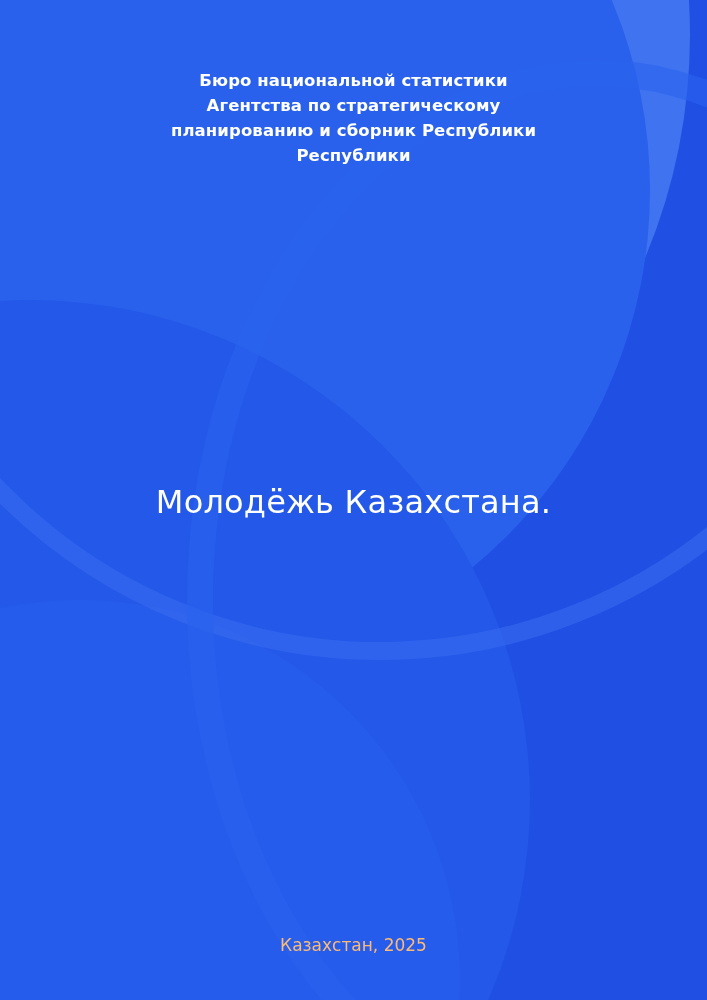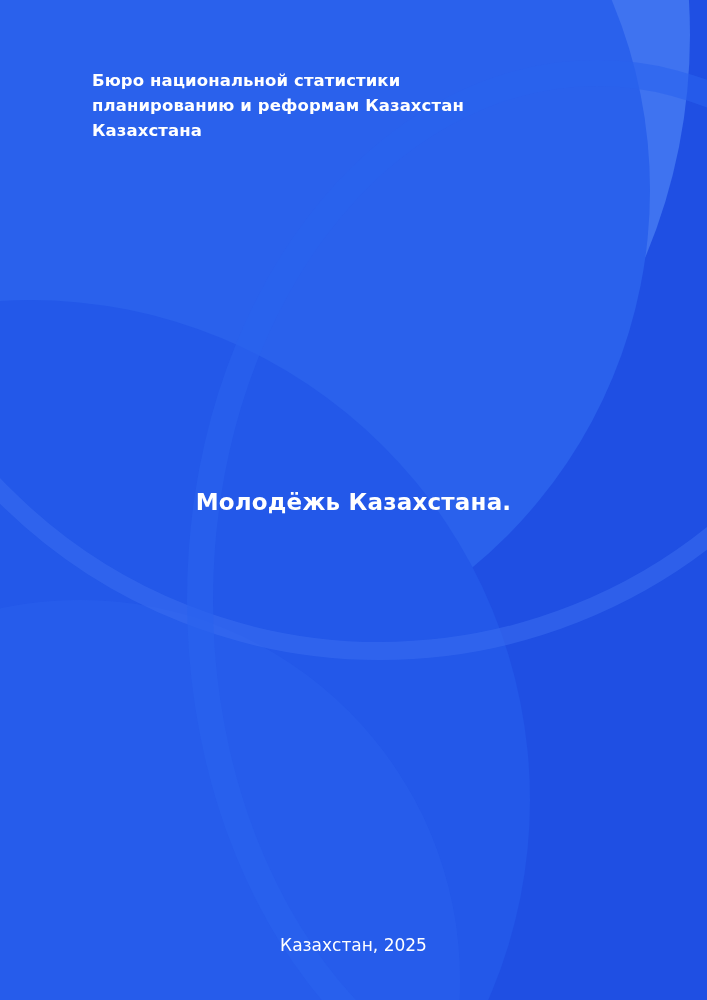--- a/index.html
+++ b/index.html
@@ -97,20 +97,21 @@
     position: absolute;
     inset: 0;
     z-index: 5;
   }
 
   .org-block {
     position: absolute;
     top: 68px;
     left: 0;
     right: 0;
+    text-align: center;
     padding: 0 92px;
     box-sizing: border-box;
   }
   .org-line {
     color: #ffffff;
     font-size: 16.5px;
     font-weight: bold;
     line-height: 25px;
     letter-spacing: .1px;
   }
@@ -119,35 +120,35 @@
     position: absolute;
     top: 482px;
     left: 0;
     right: 0;
     text-align: center;
     padding: 0 70px;
     box-sizing: border-box;
   }
   .title-line {
     color: #ffffff;
-    font-size: 23px;
-    font-weight: bold;
+    font-size: 32px;
+    font-weight: normal;
     line-height: 41px;
     letter-spacing: .2px;
   }
 
   .footer-block {
     position: absolute;
     bottom: 44px;
     left: 0;
     right: 0;
     text-align: center;
   }
   .footer-text {
-    color: #ffffff;
+    color: #fdba74;
     font-size: 17px;
     line-height: 22px;
   }
 </style>
 </head>
 <body>
 
 <div id="cover">
 
   <div class="shape wedge-right"></div>
@@ -155,22 +156,23 @@
   <div class="shape wedge-mid"></div>
   <div class="shape wedge-low"></div>
   <div class="shape wedge-bottom"></div>
   <div class="shape arc-upper"></div>
   <div class="shape arc-right"></div>
 
   <div class="content">
 
     <div class="org-block">
       <div class="org-line">Бюро национальной статистики</div>
-      <div class="org-line">планированию и реформам Казахстан</div>
-      <div class="org-line">Казахстана</div>
+      <div class="org-line">Агентства по стратегическому</div>
+      <div class="org-line">планированию и сборник Республики</div>
+      <div class="org-line">Республики</div>
     </div>
 
     <div class="title-block">
       <div class="title-line">Молодёжь Казахстана.</div>
     </div>
 
     <div class="footer-block">
       <div class="footer-text">Казахстан, 2025</div>
     </div>
 

